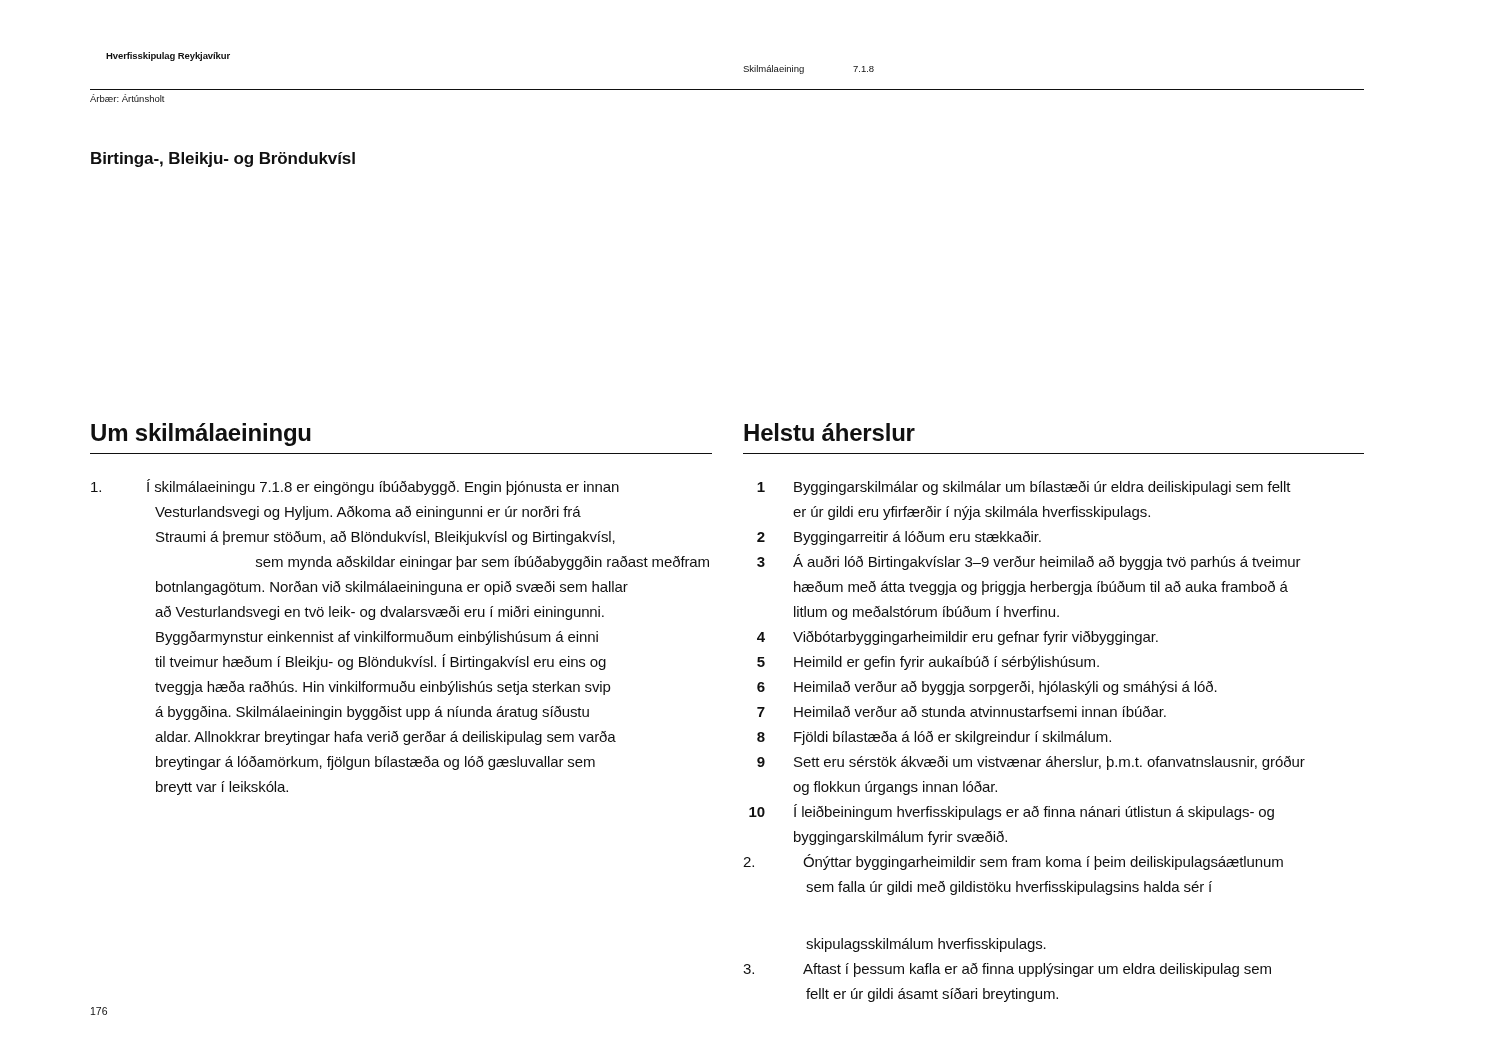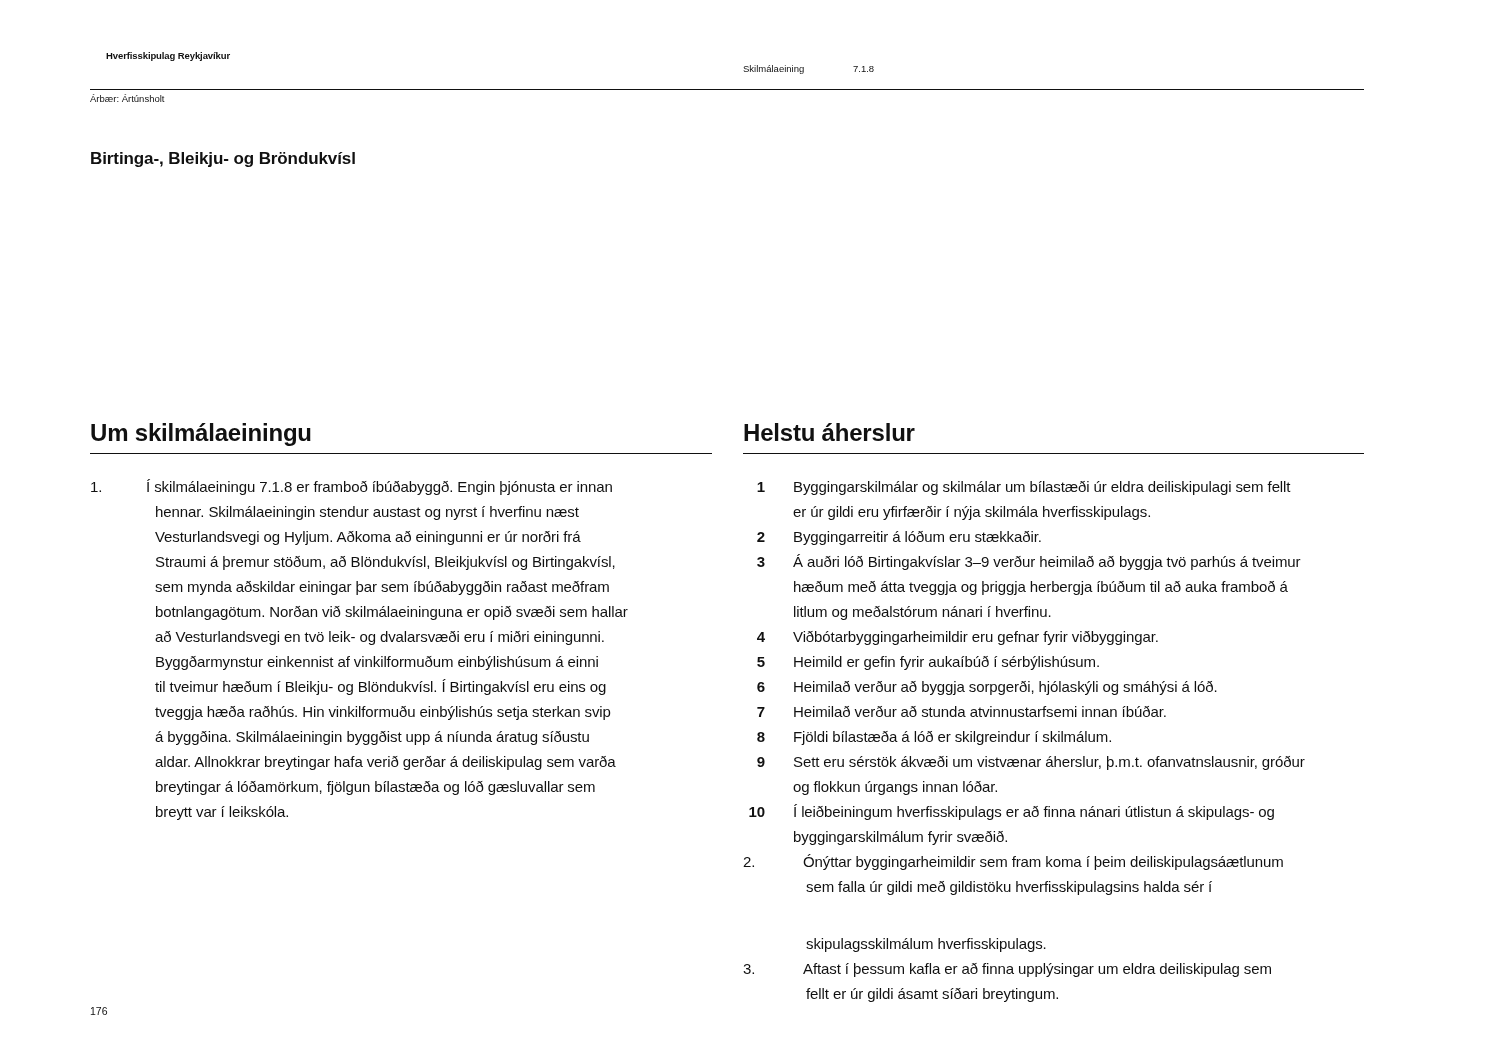--- a/index.html
+++ b/index.html
@@ -127,25 +127,24 @@
 <div class="abs hdr-rule"></div>
 
 <div class="abs page-title">Birtinga-, Bleikju- og Bröndukvísl</div>
 
 <div class="abs sec-heading" id="left-heading">Um skilmálaeiningu</div>
 <div class="abs sec-rule" id="left-rule"></div>
 
 <div class="abs body-text left-list" id="left-list">
     <div class="para">
       <span class="num">1.</span>
-      <span class="txt">Í skilmálaeiningu 7.1.8 er framboð íbúðabyggð. Engin þjónusta er innan</span>
-      <span class="txt" style="text-indent: 0px;">hennar. Skilmálaeiningin stendur austast og nyrst í hverfinu næst</span>
+      <span class="txt">Í skilmálaeiningu 7.1.8 er eingöngu íbúðabyggð. Engin þjónusta er innan</span>
       <span class="txt" style="text-indent: 0px;">Vesturlandsvegi og Hyljum. Aðkoma að einingunni er úr norðri frá</span>
       <span class="txt" style="text-indent: 0px;">Straumi á þremur stöðum, að Blöndukvísl, Bleikjukvísl og Birtingakvísl,</span>
-      <span class="txt" style="text-indent: 0px;">sem mynda aðskildar einingar þar sem íbúðabyggðin raðast meðfram</span>
+      <span class="txt" style="text-indent: 0px; text-align: right;">sem mynda aðskildar einingar þar sem íbúðabyggðin raðast meðfram</span>
       <span class="txt" style="text-indent: 0px;">botnlangagötum. Norðan við skilmálaeininguna er opið svæði sem hallar</span>
       <span class="txt" style="text-indent: 0px;">að Vesturlandsvegi en tvö leik- og dvalarsvæði eru í miðri einingunni.</span>
       <span class="txt" style="text-indent: 0px;">Byggðarmynstur einkennist af vinkilformuðum einbýlishúsum á einni</span>
       <span class="txt" style="text-indent: 0px;">til tveimur hæðum í Bleikju- og Blöndukvísl. Í Birtingakvísl eru eins og</span>
       <span class="txt" style="text-indent: 0px;">tveggja hæða raðhús. Hin vinkilformuðu einbýlishús setja sterkan svip</span>
       <span class="txt" style="text-indent: 0px;">á byggðina. Skilmálaeiningin byggðist upp á níunda áratug síðustu</span>
       <span class="txt" style="text-indent: 0px;">aldar. Allnokkrar breytingar hafa verið gerðar á deiliskipulag sem varða</span>
       <span class="txt" style="text-indent: 0px;">breytingar á lóðamörkum, fjölgun bílastæða og lóð gæsluvallar sem</span>
       <span class="txt" style="text-indent: 0px;">breytt var í leikskóla.</span>
     </div>
@@ -161,21 +160,21 @@
       <div>er úr gildi eru yfirfærðir í nýja skilmála hverfisskipulags.</div>
     </div>
     <div class="emph-item">
       <span class="enum">2</span>
       <div>Byggingarreitir á lóðum eru stækkaðir.</div>
     </div>
     <div class="emph-item">
       <span class="enum">3</span>
       <div>Á auðri lóð Birtingakvíslar 3–9 verður heimilað að byggja tvö parhús á tveimur</div>
       <div>hæðum með átta tveggja og þriggja herbergja íbúðum til að auka framboð á</div>
-      <div>litlum og meðalstórum nánari í hverfinu.</div>
+      <div>litlum og meðalstórum íbúðum í hverfinu.</div>
     </div>
     <div class="emph-item">
       <span class="enum">4</span>
       <div>Viðbótarbyggingarheimildir eru gefnar fyrir viðbyggingar.</div>
     </div>
     <div class="emph-item">
       <span class="enum">5</span>
       <div>Heimild er gefin fyrir aukaíbúð í sérbýlishúsum.</div>
     </div>
     <div class="emph-item">

